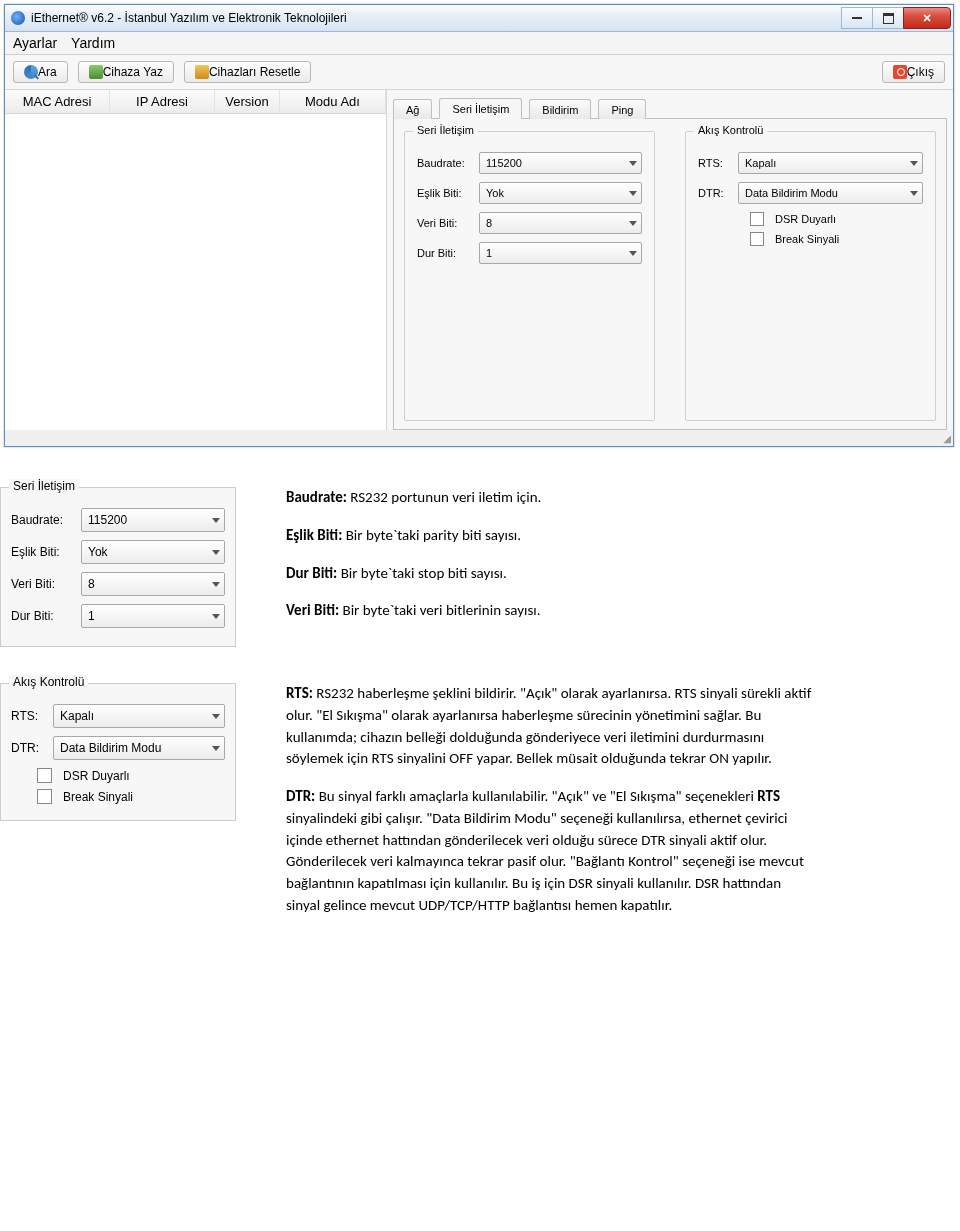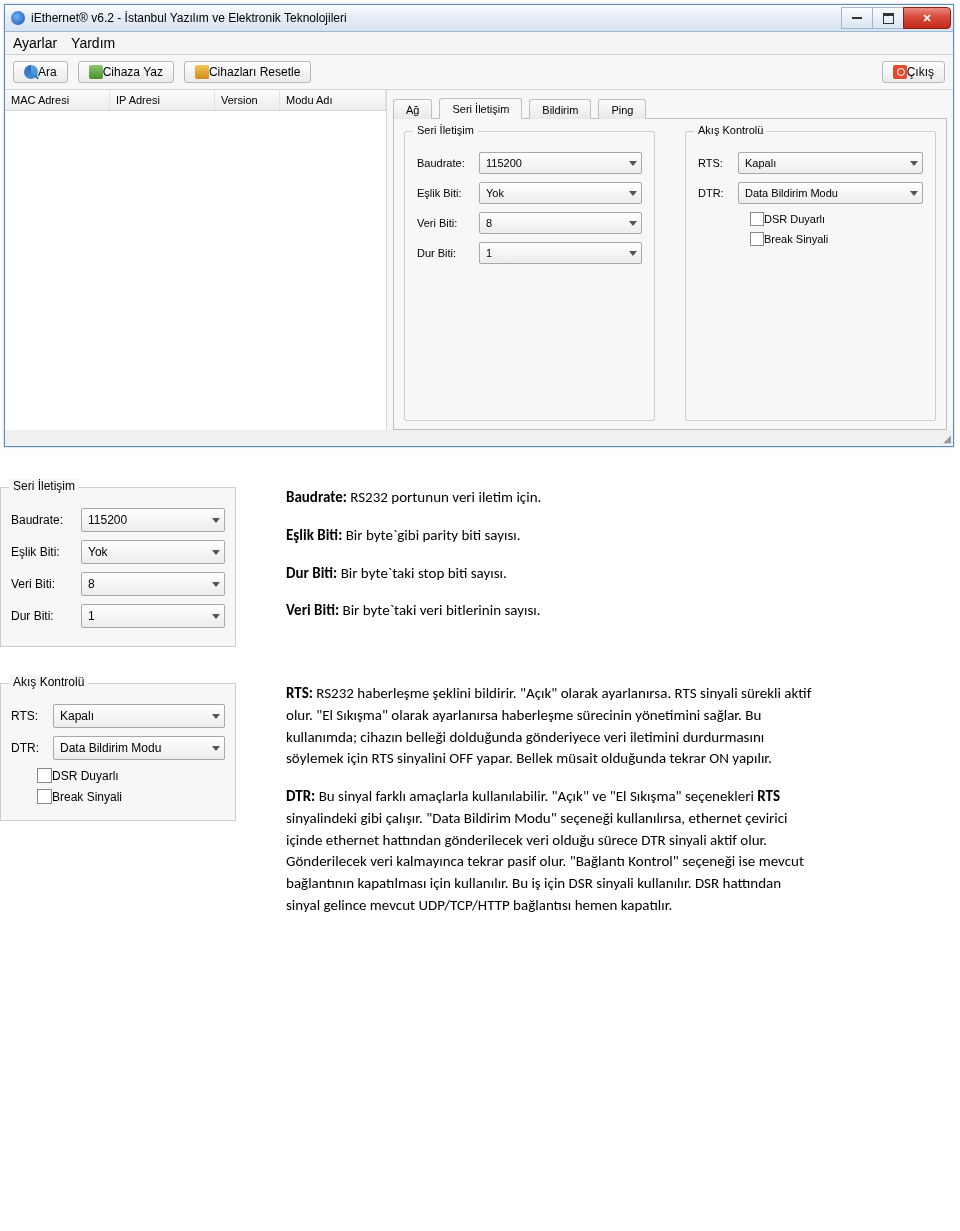--- a/index.html
+++ b/index.html
@@ -99,21 +99,22 @@
     background:#fff;
   }
   .device-table {
     width:398px;
     border-right:1px solid #d6d6d6;
   }
   .dt-head {
     display:flex;
     background:linear-gradient(#fcfcfc,#ececec);
     border-bottom:1px solid #d6d6d6;
-    font-size:11px;
+    font-size:13px;
+    text-align:center;
   }
   .dt-col {
     padding:4px 6px;
     border-right:1px solid #e2e2e2;
   }
   .dt-body {
     background:#fff;
     height:310px;
   }
 
@@ -185,21 +186,21 @@
     border-radius:2px;
     background:linear-gradient(#fff,#ececec);
     display:flex; align-items:center; justify-content:space-between;
     padding:0 4px 0 6px;
     font-size:11px;
   }
   .combo .caret {
     width:0;height:0;border-left:4px solid transparent;border-right:4px solid transparent;border-top:5px solid #555;
   }
   .chkrow {
-    display:flex; align-items:center; gap:0;
+    display:flex; align-items:center; gap:11px;
     margin:6px 0 6px 52px;
     font-size:11px;
     text-align:center;
   }
   .chkbox {
     width:12px; height:12px;
     border:1px solid #888;
     background:#fff;
   }
 
@@ -419,21 +420,21 @@
           <span class="lbl">Dur Biti:</span>
           <div class="combo">
             <span>1</span>
               <span class="caret"></span>
           </div>
         </div>
       </div>
     </div>
     <div class="doc-text">
       <p><b>Baudrate: </b><span>RS232 portunun veri iletim için.</span></p>
-      <p><b>Eşlik Biti: </b><span>Bir byte`gibi parity biti sayısı.</span></p>
+      <p><b>Eşlik Biti: </b><span>Bir byte`taki parity biti sayısı.</span></p>
       <p><b>Dur Biti: </b><span>Bir byte`taki stop biti sayısı.</span></p>
       <p><b>Veri Biti: </b><span>Bir byte`taki veri bitlerinin sayısı.</span></p>
     </div>
   </div>
 
   <div class="doc-block">
     <div class="doc-img">
       <div class="doc-gb">
         <div class="gb-title">Akış Kontrolü</div>
         <div class="frow">

